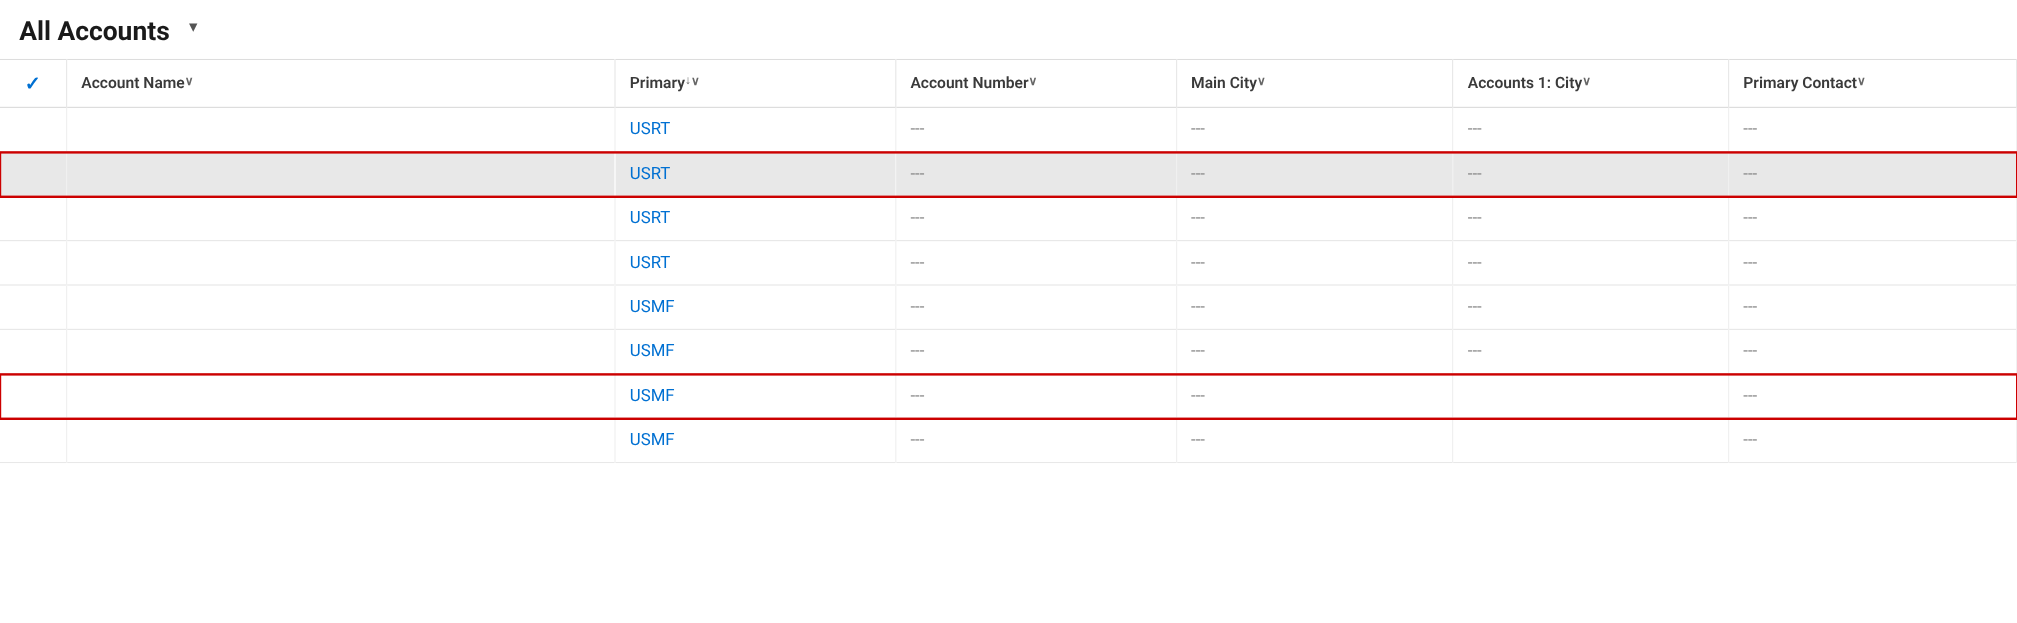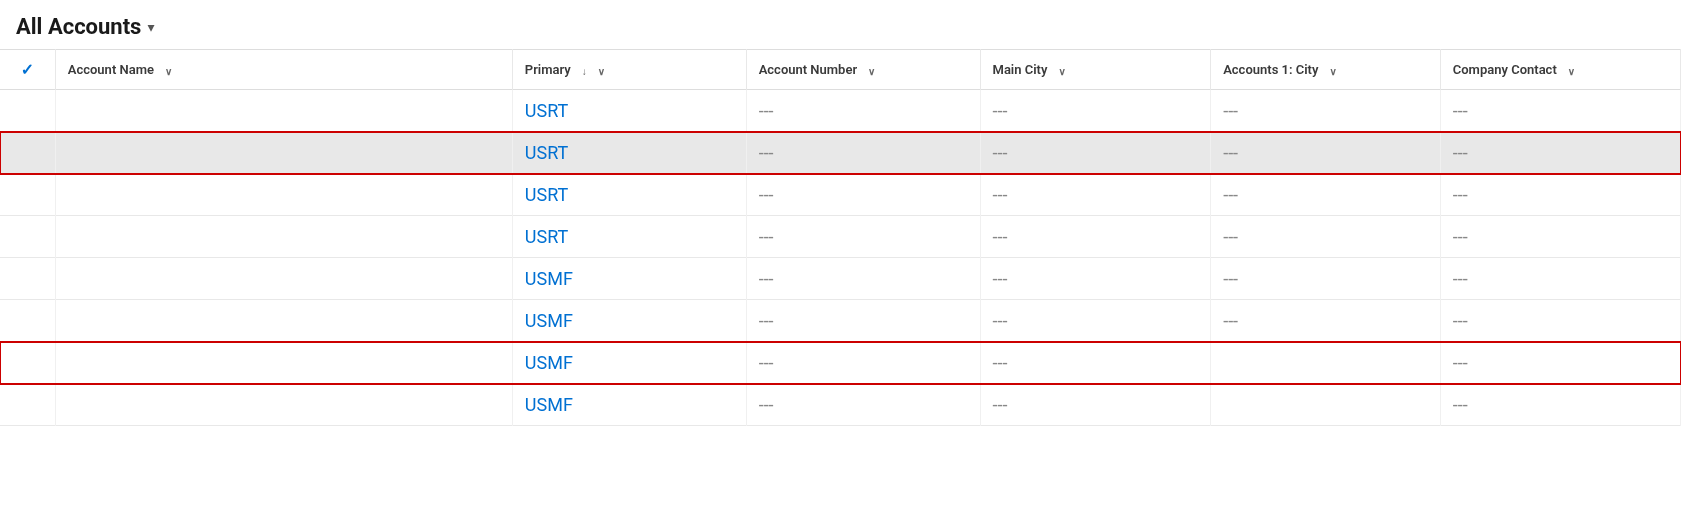--- a/index.html
+++ b/index.html
@@ -13,22 +13,22 @@
       background: #fff;
       color: #333;
       width: 1681px;
       min-height: 519px;
       overflow-x: hidden;
     }
 
     .page-header {
       padding: 14px 16px 10px 16px;
       display: flex;
-      align-items: center;
-      gap: 6px;
+      align-items: flex-start;
+      gap: 16px;
     }
 
     .page-title {
       font-size: 22px;
       font-weight: 700;
       color: #1a1a1a;
     }
 
     .chevron-down-icon {
       font-size: 14px;
@@ -73,22 +73,22 @@
       cursor: pointer;
     }
 
     th:first-child {
       text-align: center;
       border-right: 1px solid #e8e8e8;
     }
 
     th .th-content {
       display: flex;
-      align-items: flex-end;
-      gap: 11px;
+      align-items: flex-start;
+      gap: 0;
     }
 
     th .sort-icon {
       font-size: 10px;
       color: #666;
     }
 
     tbody tr {
       border-bottom: 1px solid #e8e8e8;
       background: #fff;
@@ -100,21 +100,21 @@
       outline-offset: -1px;
     }
 
     tbody tr.outlined {
       outline: 2px solid #c00;
       outline-offset: -1px;
     }
 
     td {
       padding: 10px 12px;
-      font-size: 18px;
+      font-size: 14px;
       color: #555;
       vertical-align: middle;
       border-right: 1px solid #f0f0f0;
       overflow: hidden;
       text-overflow: ellipsis;
       white-space: nowrap;
     }
 
     td:first-child {
       text-align: center;
@@ -191,21 +191,21 @@
           </div>
         </th>
         <th>
           <div class="th-content">
             <span>Accounts 1: City</span>
             <span class="sort-icon">∨</span>
           </div>
         </th>
         <th>
           <div class="th-content">
-            <span>Company Contact</span>
+            <span>Primary Contact</span>
             <span class="sort-icon">∨</span>
           </div>
         </th>
       </tr>
     </thead>
     <tbody id="table-body">
     <tr>
           <td class="col-check-cell" style="color: rgb(204, 204, 204);"></td>
           <td class="col-account-name-cell"></td>
           <td class="cell-link">USRT</td>

